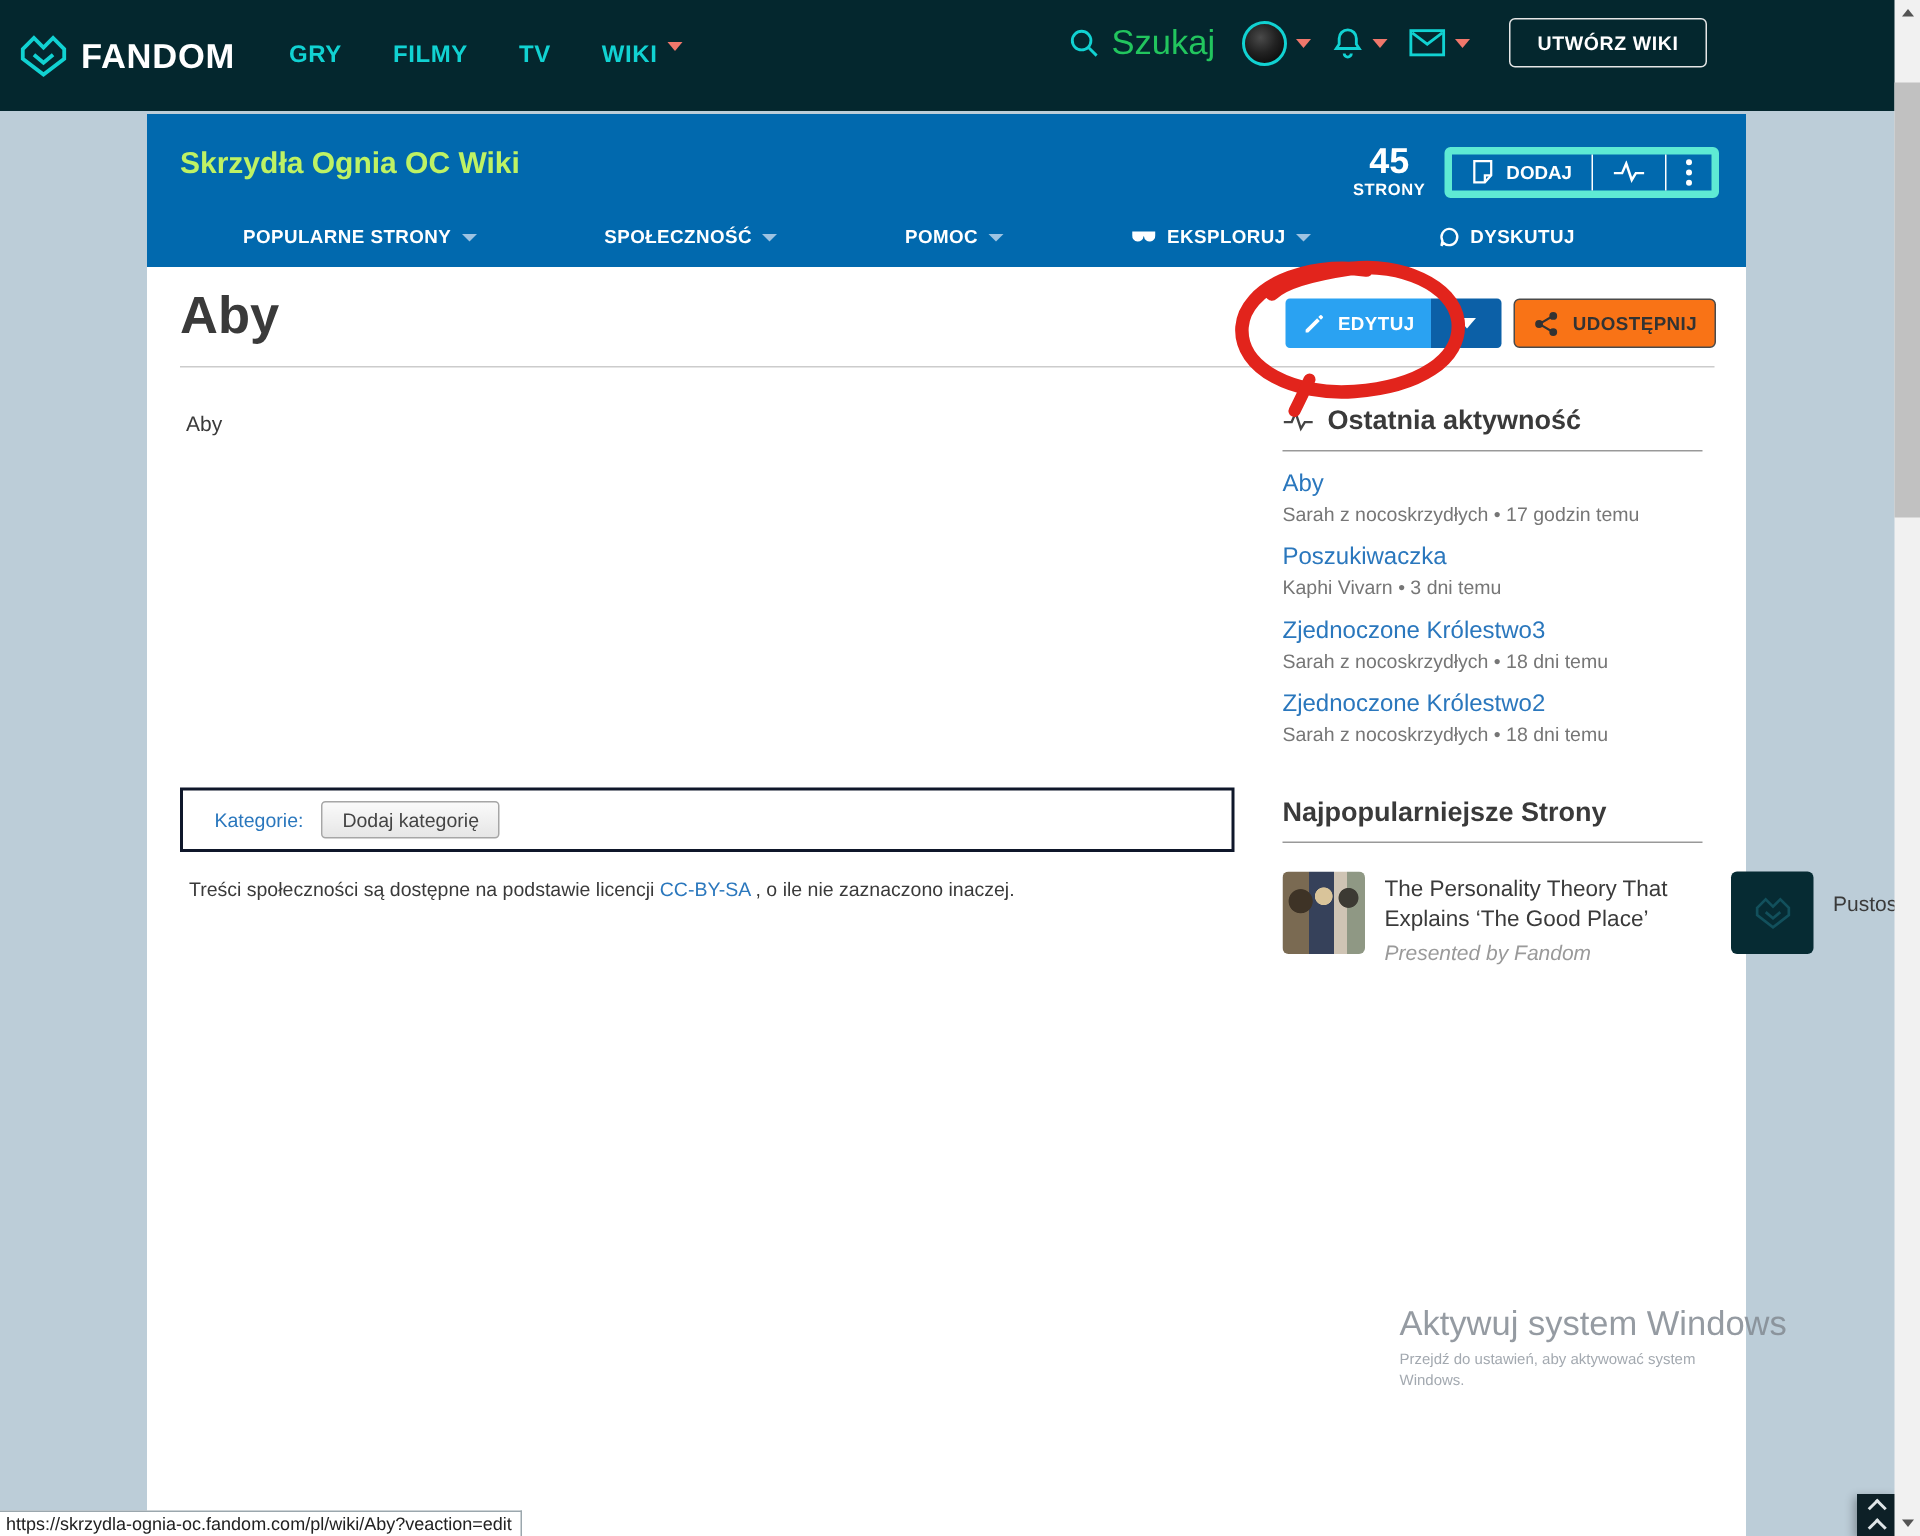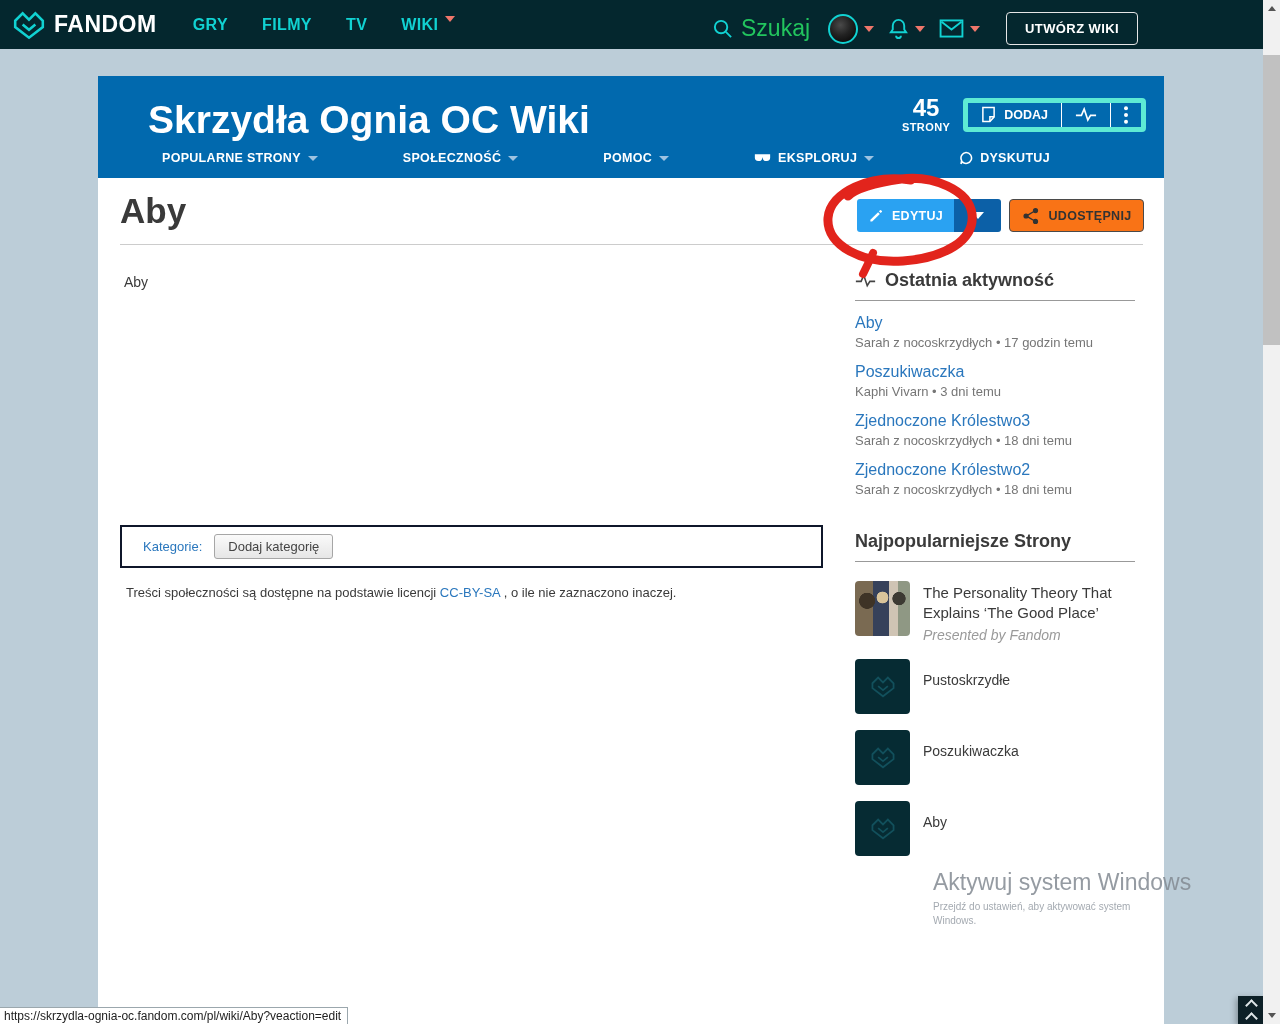--- a/index.html
+++ b/index.html
@@ -6,21 +6,21 @@
   html,body { width:1280px; height:1024px; overflow:hidden; }
   body {
     font-family:"Liberation Sans", sans-serif;
     background:#bccdd8;
     position:relative;
     color:#3a3a3a;
   }
 
   
   .topnav {
-    position:absolute; left:0; top:0; width:1280px; height:49px;
+    position:absolute; left:0; top:0; width:1280px; height:74px;
     background:#04272e; display:flex; align-items:center; z-index:5;
   }
   .brand { display:flex; align-items:center; gap:8px; margin-left:12px; cursor:pointer; }
   .brand-word { color:#fff; font-size:23px; font-weight:bold; letter-spacing:.5px; }
   .topnav-menu { display:flex; align-items:center; gap:34px; margin-left:36px; }
   .topnav-item { color:#11d2d2; font-size:16px; font-weight:bold; letter-spacing:.4px; display:flex; align-items:flex-start; gap:7px; cursor:pointer; }
   .caret-red { width:0; height:0; border-left:5px solid transparent; border-right:5px solid transparent; border-top:6px solid #f0776b; }
   .topnav-right { position:absolute; right:142px; top:0; height:57px; display:flex; align-items:center; gap:14px; }
   .search-box { display:flex; align-items:center; gap:8px; cursor:pointer; margin-right:4px; }
   .search-label { color:#22c55e; font-size:23px; }
@@ -33,21 +33,21 @@
     margin-left:12px; border:1px solid #e6e6e6; border-radius:4px; background:transparent;
     color:#fff; font-weight:bold; font-size:13px; letter-spacing:.4px;
     padding:8px 18px; cursor:pointer; font-family:inherit;
   }
 
   
   .canvas { position:absolute; left:98px; top:76px; width:1066px; z-index:2; }
 
   
   .wiki-header { position:relative; height:102px; background:#0169ae; }
-  .wiki-title { position:absolute; left:22px; top:22px; color:#ffffff; font-size:39px; font-weight:bold; cursor:pointer;margin-left:28px; }
+  .wiki-title { position:absolute; left:22px; top:22px; color:#bef264; font-size:20px; font-weight:bold; cursor:pointer; }
   .wiki-nav { position:absolute; left:19px; bottom:13px; display:flex; align-items:center; gap:40px; }
   .wiki-nav-item { color:#fff; font-size:12.5px; font-weight:bold; letter-spacing:.3px; display:flex; align-items:center; gap:7px; cursor:pointer;padding-left:45px; }
   .caret-lt { width:0; height:0; border-left:5px solid transparent; border-right:5px solid transparent; border-top:5px solid #9dc3e2; }
   .hdr-right { position:absolute; right:18px; top:20px; display:flex; align-items:center; gap:13px; }
   .page-stats { text-align:center; color:#fff; line-height:1; }
   .stats-num { font-size:24px; font-weight:bold; }
   .stats-label { font-size:11px; font-weight:bold; margin-top:2px; letter-spacing:.4px; }
   .hdr-btn-group { display:flex; align-items:stretch; border:5px solid #5eead4; border-radius:4px; height:34px; }
   .hdr-seg { display:flex; align-items:center; justify-content:center; gap:8px; padding:0 13px; color:#fff; font-size:12.5px; font-weight:bold; cursor:pointer; }
   .hdr-seg + .hdr-seg { border-left:1px solid #fff; }
@@ -87,21 +87,21 @@
   .license-line { position:absolute; left:28px; top:407px; font-size:13px; color:#3a3a3a; }
   .license-link { color:#2a77bd; cursor:pointer; }
 
   
   .sidebar { position:absolute; left:757px; top:92px; width:280px; }
   .side-section-head { display:flex; align-items:center; gap:9px; font-size:18px; font-weight:bold; color:#3a3a3a; padding-bottom:9px; border-bottom:1px solid #999; }
   .activity-item { margin-top:13px; }
   .activity-link { color:#2a77bd; font-size:16px; cursor:pointer; display:inline-block; }
   .activity-meta { color:#767676; font-size:13px; margin-top:3px; }
   .popular-head { margin-top:34px; }
-  .popular-list { margin-top:19px; display:flex; flex-direction:column; gap:16px; }
+  .popular-list { margin-top:19px; display:flex; flex-direction:row; gap:16px; }
   .popular-row { display:flex; gap:13px; }
   .thumb { width:55px; height:55px; border-radius:4px; flex:none; cursor:pointer; }
   .thumb-teal { background:#062b33; display:flex; align-items:center; justify-content:center; }
   .thumb-photo {
     background:
       radial-gradient(circle at 22% 36%, #3e3326 0 14%, transparent 15%),
       radial-gradient(circle at 50% 30%, #d9c49a 0 12%, transparent 13%),
       radial-gradient(circle at 80% 32%, #3c3a33 0 11%, transparent 12%),
       linear-gradient(90deg, #7a6a52 0 32%, #36415a 32% 62%, #cfc4b4 62% 78%, #8f9884 78%);
   }

